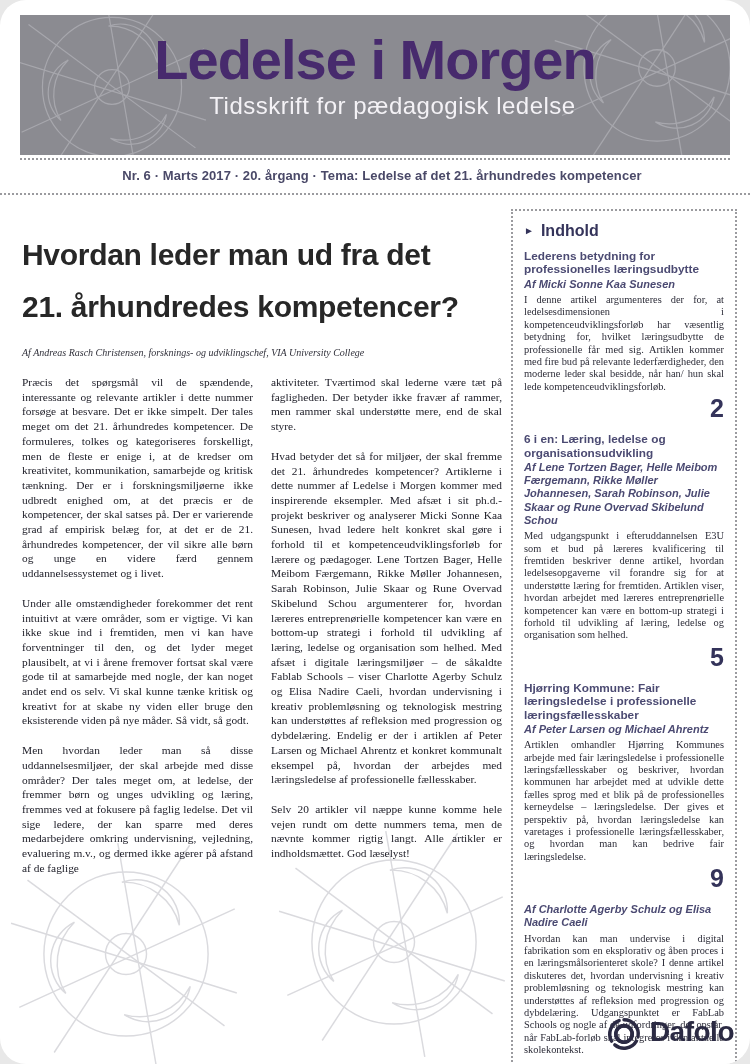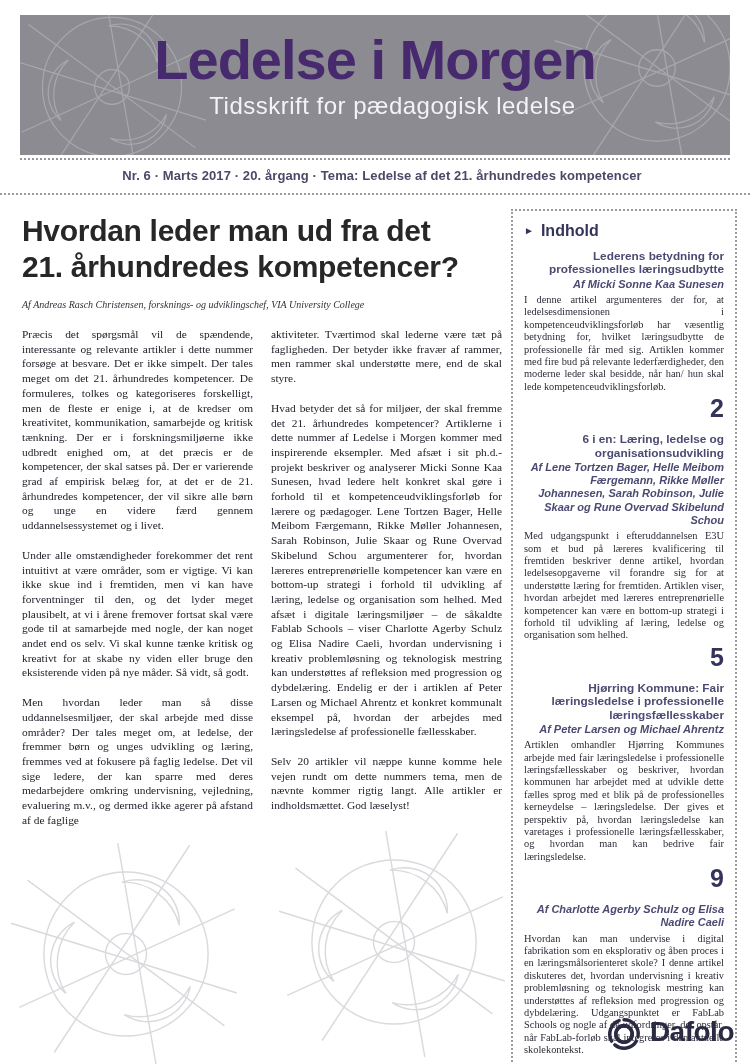--- a/index.html
+++ b/index.html
@@ -1,19 +1,20 @@
 <!DOCTYPE html>
 <html lang="da"><head>
 <meta charset="utf-8">
 <style>
   html,body{margin:0;padding:0;background:#e8e8e8;}
   .page{
     position:relative;width:750px;height:1064px;margin:0 auto;
     background:#ffffff;overflow:hidden;
     font-family:"Liberation Sans",sans-serif;
+    border-radius:26px;
   }
   
   .masthead{
     position:absolute;top:15px;left:20px;right:20px;height:140px;
     background:#8b8b91;overflow:hidden;text-align:center;
   }
   .masthead .deco{position:absolute;color:#a7a7ad;pointer-events:none;}
   .deco-left{left:-8px;top:-28px;width:200px;height:200px;}
   .deco-right{left:532px;top:-52px;width:210px;height:210px;}
   .mag-title{
@@ -27,21 +28,21 @@
   .hdr-dots{position:absolute;top:158px;left:20px;right:20px;border-top:2px dotted #97979b;}
   .issue-line{
     position:absolute;top:168px;left:14px;right:0;text-align:center;
     font-size:13px;font-weight:600;color:#4a4968;letter-spacing:.1px;
   }
   .full-dots{position:absolute;top:193px;left:0;right:0;border-top:2px dotted #9b9b9f;}
   
   .main{position:absolute;top:209px;left:22px;right:13px;display:flex;gap:16px;z-index:2;}
   .article{width:473px;flex:none;}
   .headline{
-    margin:4px 0 0;font-size:30px;line-height:36px;font-weight:bold;
+    margin:20px 0 0;font-size:30px;line-height:52px;font-weight:bold;
     color:#272727;letter-spacing:-.3px;max-width:450px;
   }
   .byline{
     margin-top:14px;font-family:"Liberation Serif",serif;font-style:italic;
     font-size:10px;color:#30303a;
   }
   .cols{display:flex;gap:18px;margin-top:17px;}
   .col{width:231px;flex:none;}
   .col p{
     margin:0 0 15px;font-family:"Liberation Serif",serif;font-size:11.4px;
@@ -53,24 +54,24 @@
     width:226px;flex:none;box-sizing:border-box;align-self:flex-start;
     border:2px dotted #9b9b9f;padding:9px 11px 8px;background:#fff;
   }
   .toc-heading{
     font-size:16px;font-weight:bold;color:#34335a;margin:2px 0 10px;
     display:flex;align-items:center;gap:7px;
   }
   .toc-arrow{font-size:10px;line-height:1;color:#34335a;}
   .toc-entry{margin-bottom:12px;}
   .toc-entry:last-child{margin-bottom:2px;}
-  .toc-title{font-size:11.8px;line-height:13.4px;font-weight:bold;color:#4b4a72;text-align:right;}
+  .toc-title{font-size:11.8px;line-height:13.4px;font-weight:bold;color:#4b4a72;}
   .toc-author{
     font-size:11px;line-height:13.2px;font-weight:bold;font-style:italic;
-    color:#4b4a72;margin-top:1px;text-align:right;
+    color:#4b4a72;margin-top:1px;
   }
   .toc-summary{
     font-family:"Liberation Serif",serif;font-size:10.4px;line-height:12.4px;
     text-align:justify;color:#2c2c38;margin-top:3px;hyphens:auto;
   }
   .toc-page{
     text-align:right;font-size:25px;font-weight:bold;color:#34335a;
     line-height:1;margin-top:3px;
   }
   

